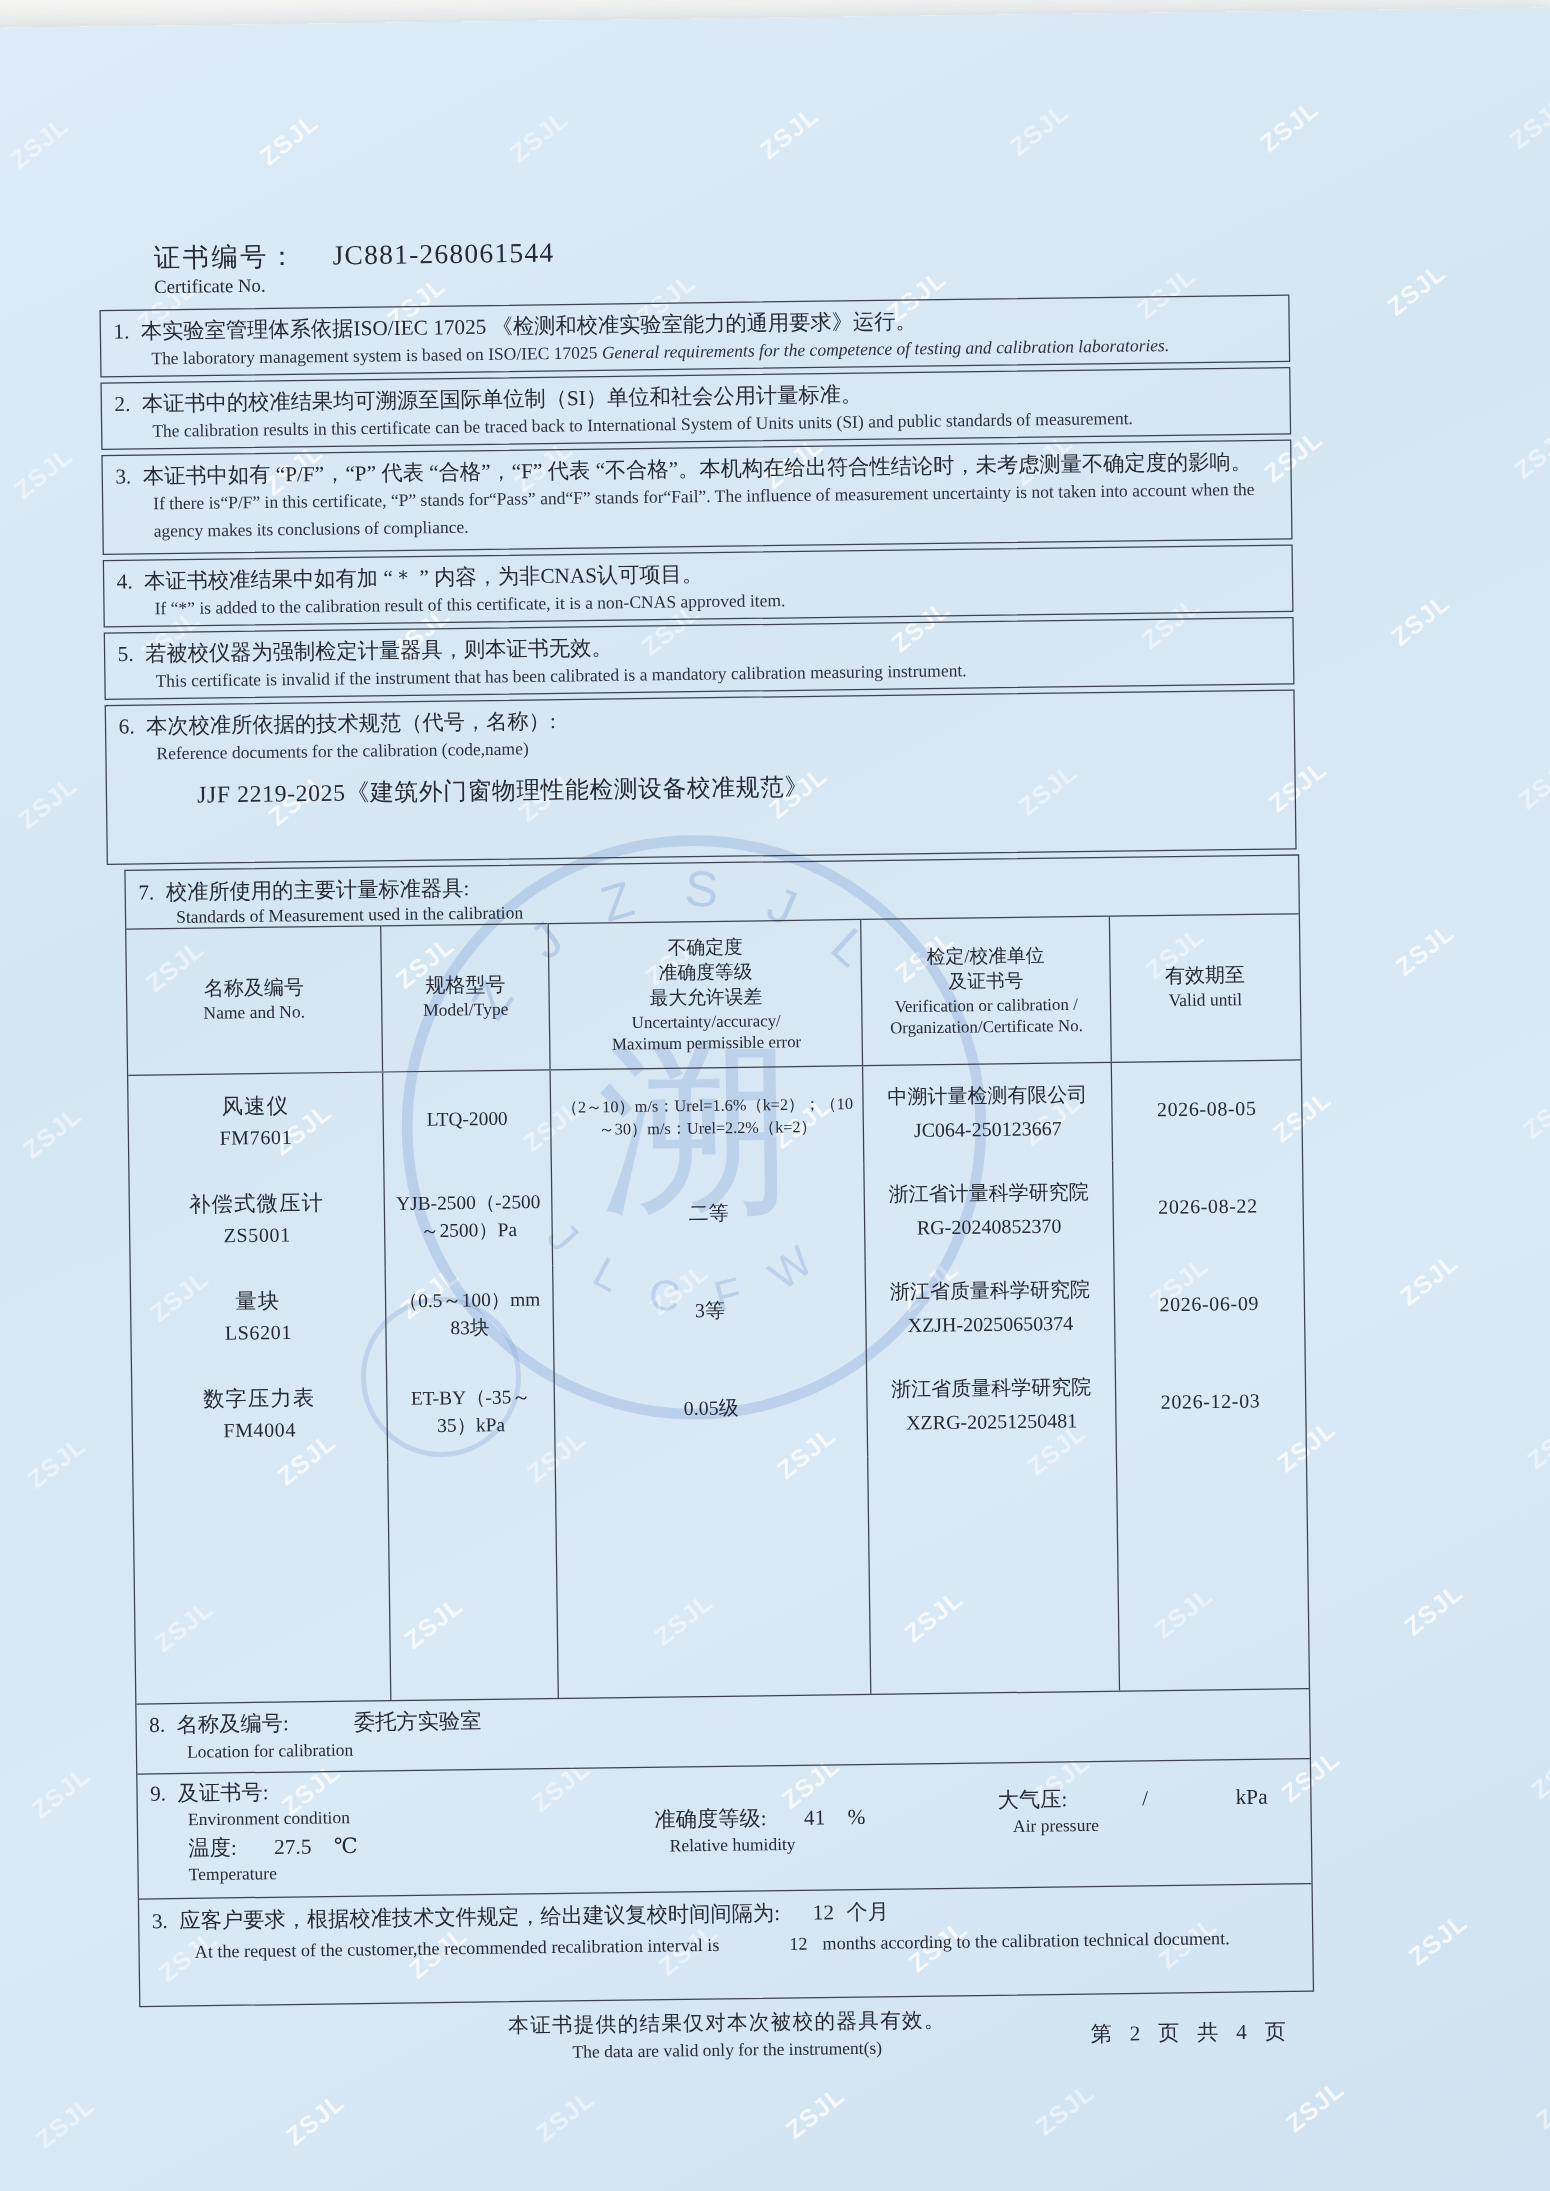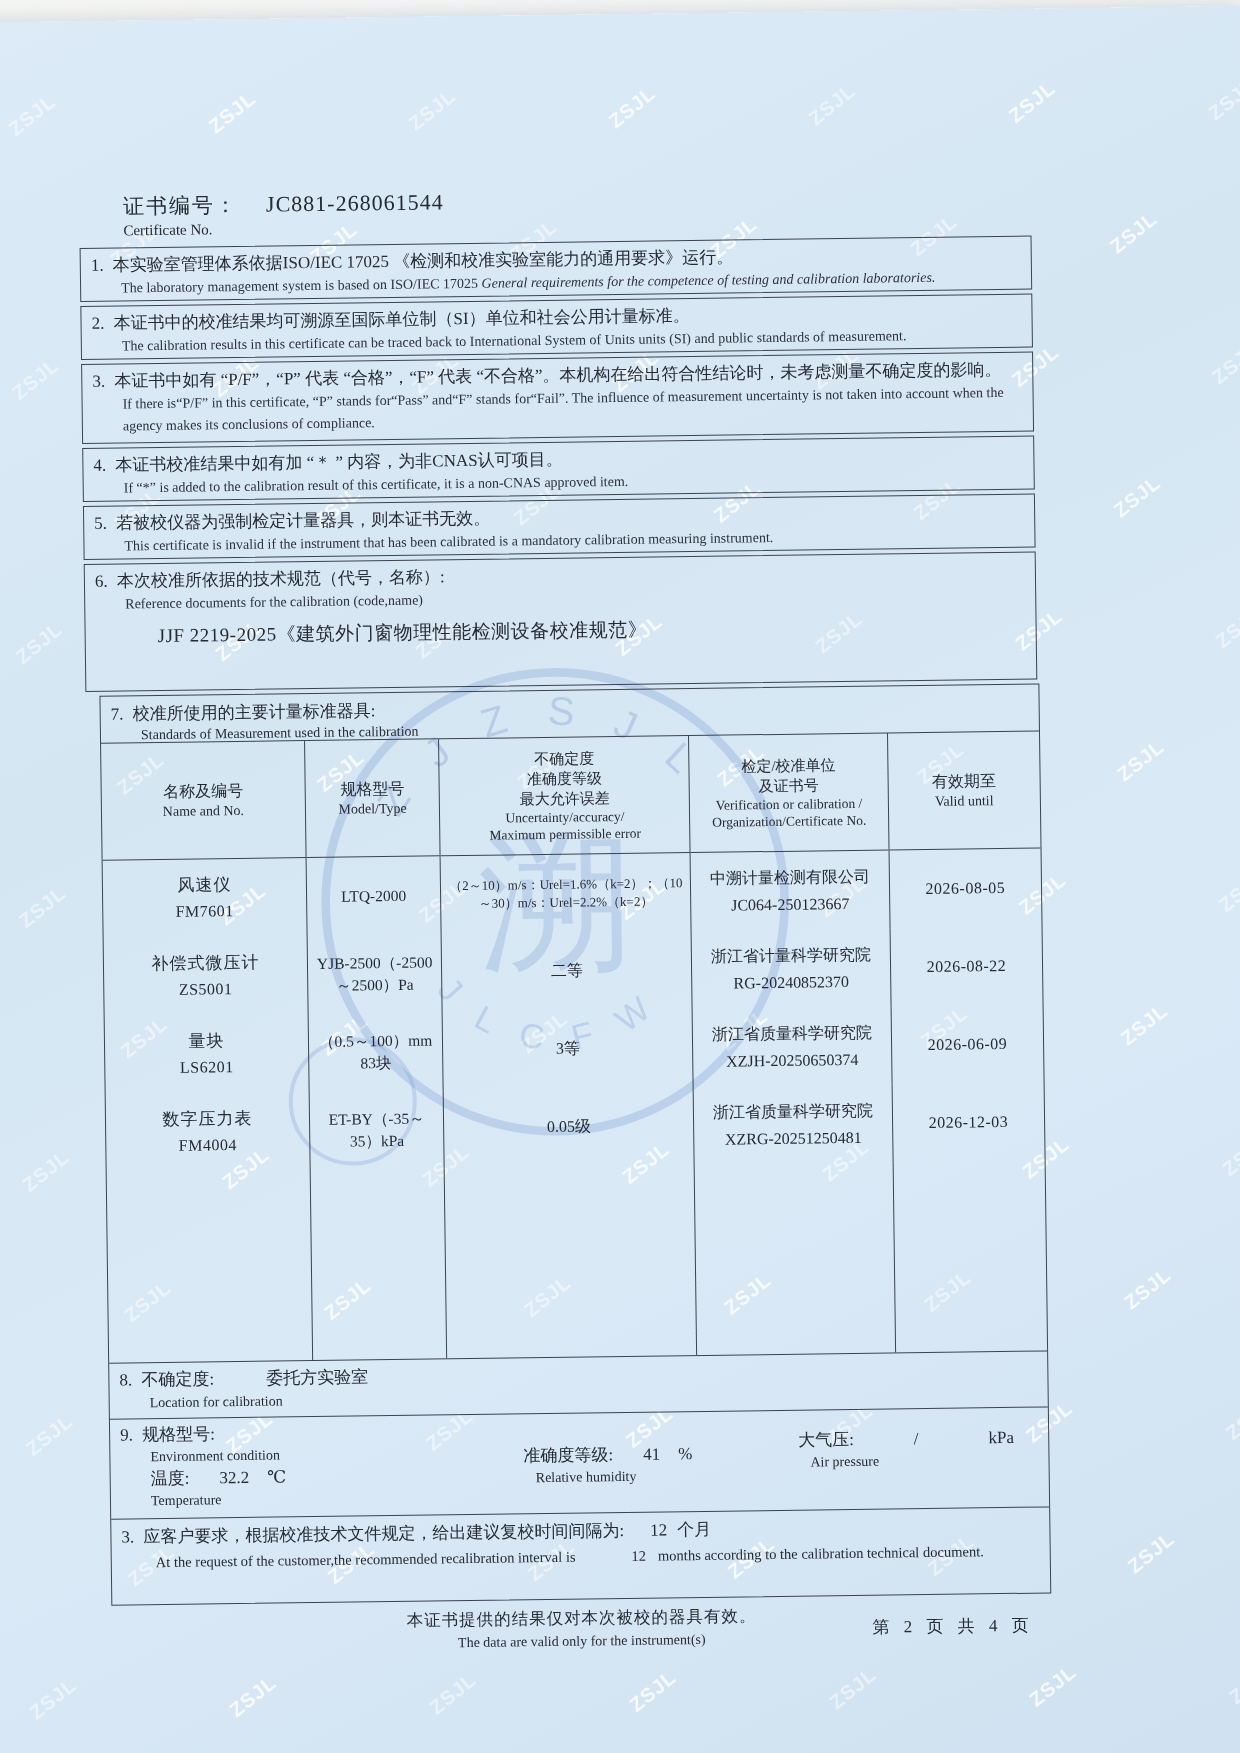--- a/index.html
+++ b/index.html
@@ -361,31 +361,31 @@
               <td></td>
               <td></td>
               <td></td>
               <td></td>
           </tr>
         </tbody>
       </table>
 
       <div class="sec s8">
         <div class="s8-zh nowrap">
-          <span class="cl-no">8.</span><span>不确定度:</span><span class="s8-val">委托方实验室</span>
+          <span class="cl-no">8.</span><span>名称及编号:</span><span class="s8-val">委托方实验室</span>
         </div>
         <div class="s8-en">Location for calibration</div>
       </div>
 
       <div class="sec s9">
         <div class="s9-left">
-          <div class="zh nowrap"><span class="cl-no">9.</span><span>规格型号:</span></div>
+          <div class="zh nowrap"><span class="cl-no">9.</span><span>及证书号:</span></div>
           <div class="en">Environment condition</div>
           <div class="zh nowrap" style="margin-left:30px;">
-            <span>温度:</span><span class="val-gap">32.2</span><span class="unit-gap">℃</span>
+            <span>温度:</span><span class="val-gap">27.5</span><span class="unit-gap">℃</span>
           </div>
           <div class="en">Temperature</div>
         </div>
         <div class="s9-mid">
           <div class="zh nowrap">
             <span>准确度等级:</span><span class="val-gap">41</span><span class="unit-gap">%</span>
           </div>
           <div class="en">Relative humidity</div>
         </div>
         <div class="s9-right">

